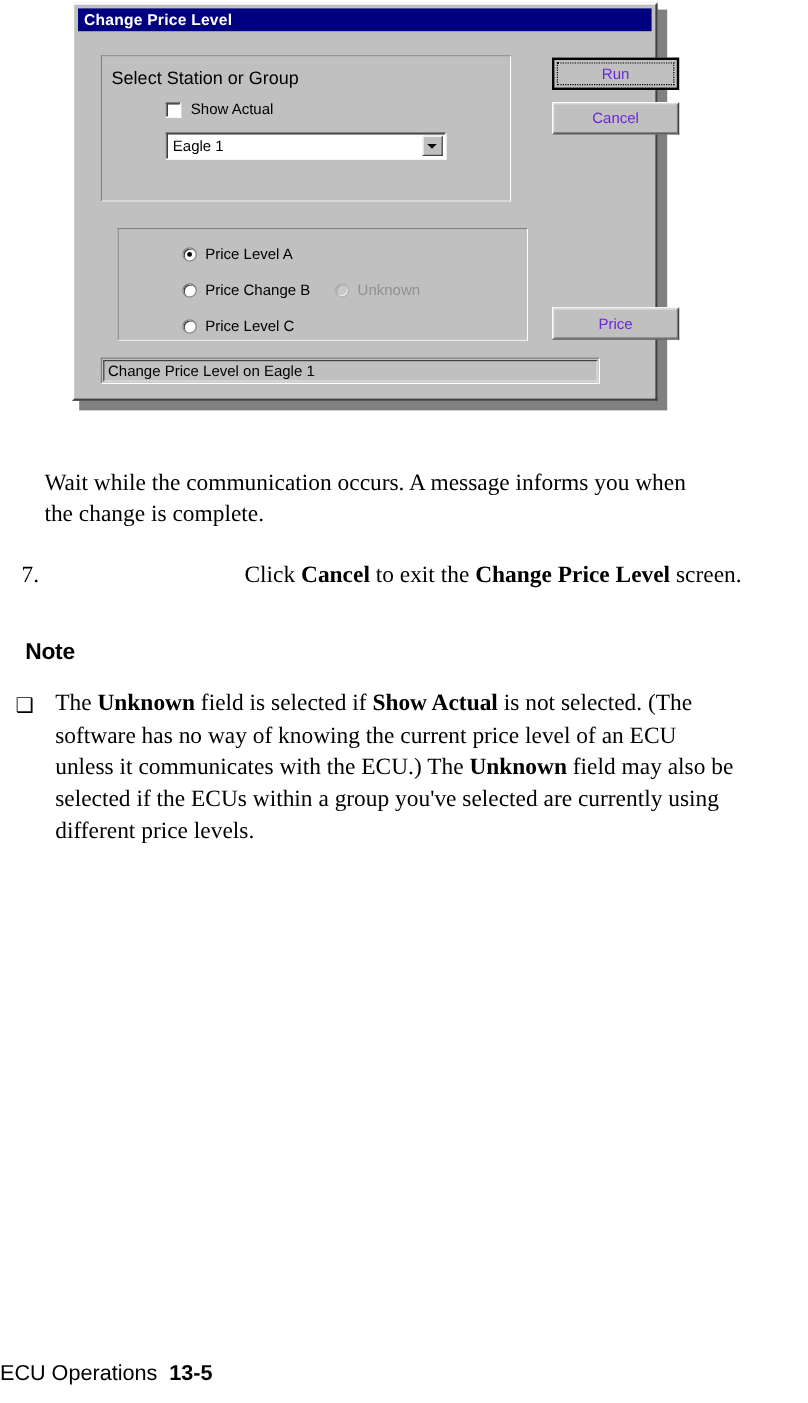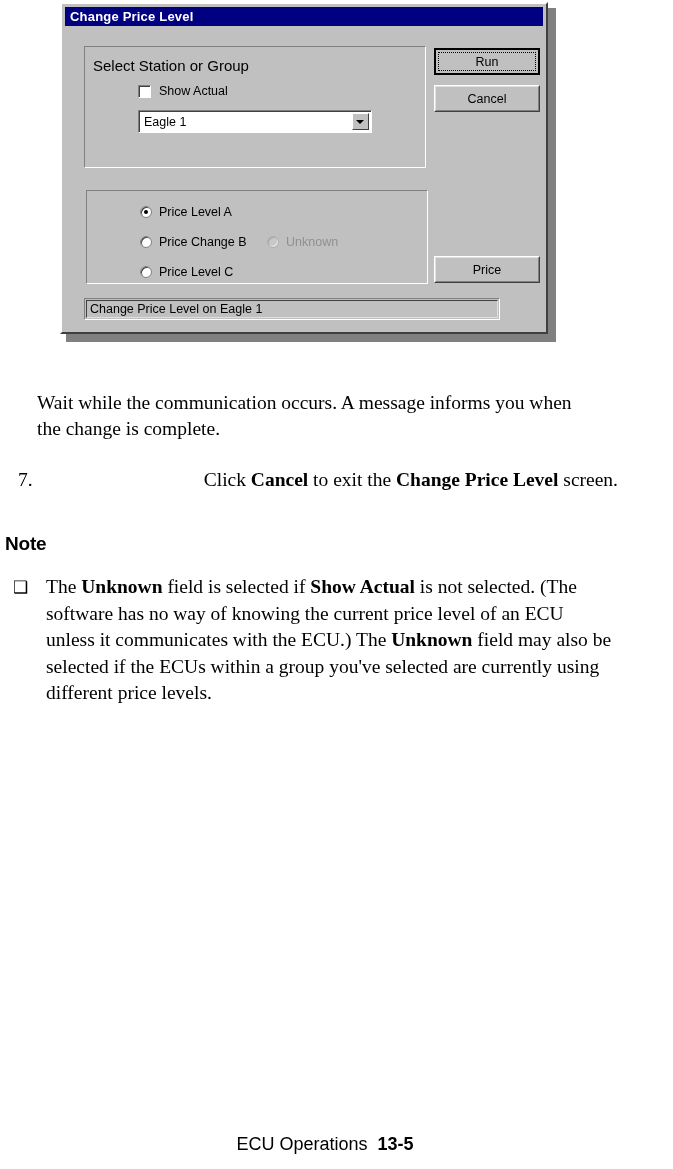--- a/index.html
+++ b/index.html
@@ -87,21 +87,21 @@
     border-bottom: 1px solid #ffffff;
     pointer-events: none;
   }
   #group-station {
     left: 22px;
     top: 42px;
     width: 342px;
     height: 122px;
   }
   #group-levels {
-    left: 24px;
+    left: 36px;
     top: 186px;
     width: 342px;
     height: 94px;
   }
   .gb-label {
     position: absolute;
     font-size: 15px;
     color: #000000;
     white-space: nowrap;
   }
@@ -244,23 +244,24 @@
   .btn {
     position: absolute;
     background: #c0c0c0;
     border-top: 1px solid #ffffff;
     border-left: 1px solid #ffffff;
     border-right: 1px solid #404040;
     border-bottom: 1px solid #404040;
     box-sizing: border-box;
     font-family: "Liberation Sans", sans-serif;
     font-size: 12.5px;
-    color: #000000;
+    color: #6d28d9;
     text-align: center;
     cursor: default;
+    margin-left: 26px;
   }
   .btn .cap {
     position: absolute;
     left: 0; right: 0;
     top: 50%;
     transform: translateY(-50%);
     line-height: 1;
   }
   .btn .bevel {
     position: absolute;
@@ -349,21 +350,21 @@
   }
   .step .body {
     margin-left: 38px;
     text-align: right;
   }
   h2.note-head {
     font-family: "Liberation Sans", sans-serif;
     font-size: 19px;
     font-weight: bold;
     color: #000000;
-    margin: 40px 0 0 5px;
+    margin: 40px 0 0 21px;
     letter-spacing: -0.2px;
   }
   .bullet-item {
     position: relative;
     margin-top: 19px;
     margin-left: 13px;
     width: 600px;
   }
   .bullet-item .bullet {
     position: absolute;
@@ -378,21 +379,21 @@
     width: 570px;
   }
   b { font-weight: bold; }
 
   
   .footer {
     position: absolute;
     left: 0;
     bottom: 14px;
     width: 650px;
-    text-align: center;
+    text-align: left;
     font-family: "Liberation Sans", sans-serif;
     font-size: 18px;
     color: #000000;
     margin-top: 10px;
   }
   .footer .bold { font-weight: bold; }
 </style>
 </head>
 <body>
 

